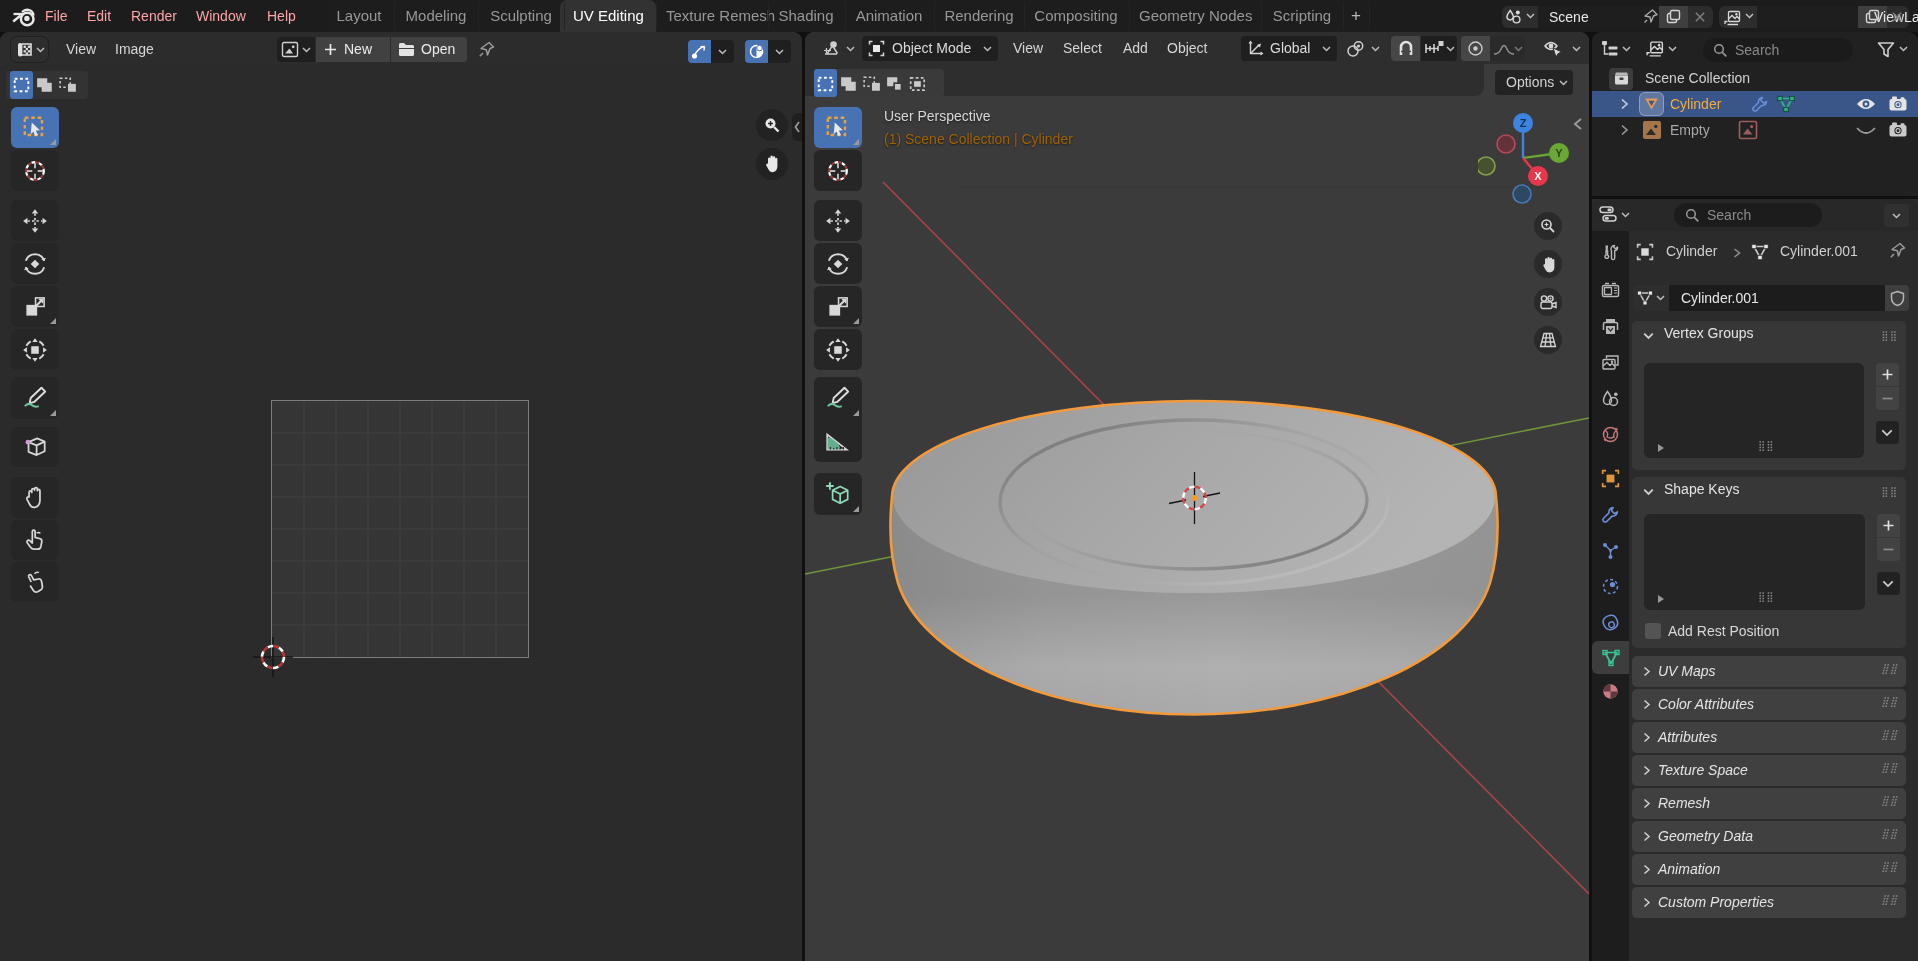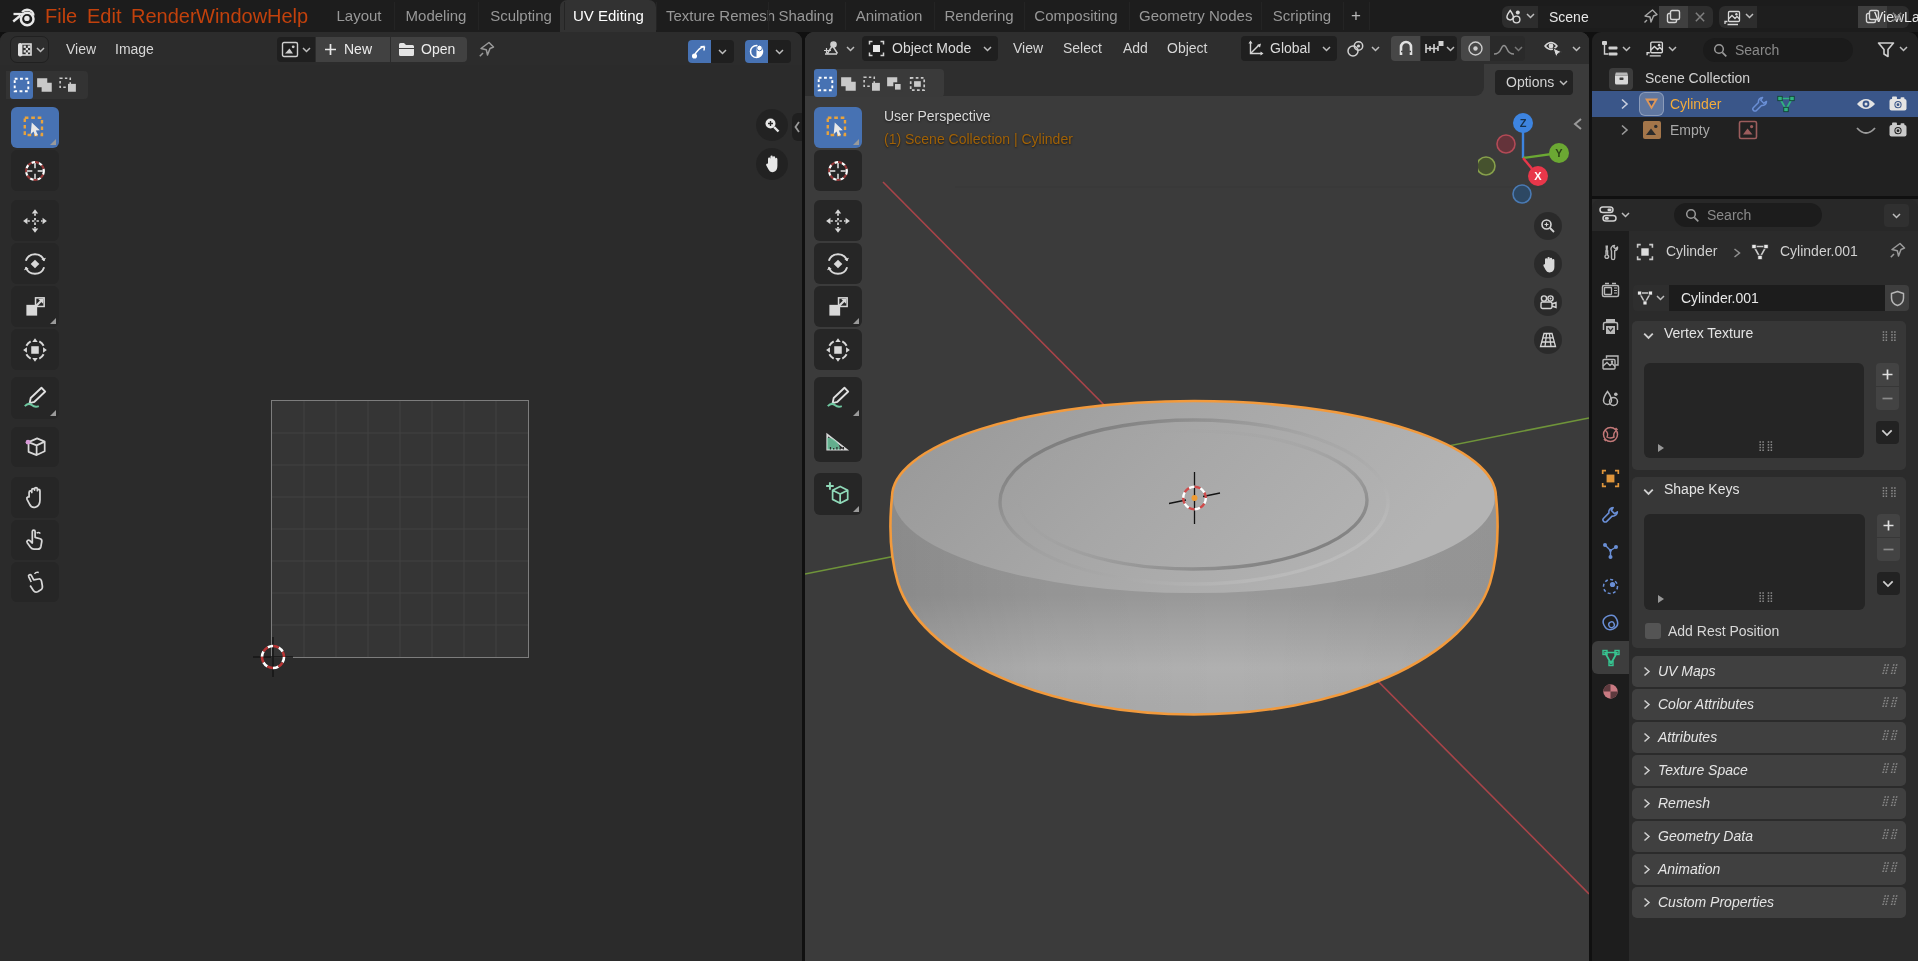--- a/index.html
+++ b/index.html
@@ -2,21 +2,21 @@
 <html><head><meta charset="utf-8">
 <style>
 html,body{margin:0;padding:0;background:#101010;}
 #app{position:relative;width:1918px;height:961px;overflow:hidden;background:#101010;
   font-family:"Liberation Sans",sans-serif;-webkit-font-smoothing:antialiased;}
 .abs{position:absolute;}
 .tx{position:absolute;white-space:nowrap;}
 svg{display:block}
 
 #topbar{left:0;top:0;width:1918px;height:32px;background:#1c1c1c;}
-.menu{color:#c2410c;font-size:20px;line-height:32px;}
+.menu{color:#fca5a5;font-size:14px;line-height:32px;}
 .wtab{color:#989898;font-size:15px;line-height:32px;text-align:center;}
 .wtab-sep{top:2px;width:1px;height:28px;background:#242424;}
 
 .tbtn{position:absolute;width:48px;background:#262626;display:flex;align-items:center;justify-content:center;}
 .tbtn.blue{background:#4772b3;}
 .corner{position:absolute;right:3px;bottom:3px;width:0;height:0;border-left:6px solid transparent;border-bottom:6px solid #9a9a9a;}
 
 .panel{position:absolute;left:1632px;width:274px;background:#373737;border-radius:5px;}
 .ptitle{position:absolute;left:32px;top:0;font-size:14px;color:#e4e4e4;}
 .grip{position:absolute;right:8px;color:#8a8a8a;font-size:10px;letter-spacing:1px;}
@@ -813,21 +813,21 @@
 <div class="tx" style="left:1681px;top:285px;color:#e8e8e8;font-size:14px;line-height:26px">Cylinder.001</div>
 <div class="abs" style="left:1885px;top:285px;width:24px;height:26px;background:#3e3e3e;border-radius:0 4px 4px 0;"></div>
 <svg class="abs" style="left:1890px;top:290px" width="15" height="17" viewBox="0 0 15 17">
       <path d="M7.5 1.5 L13.5 3.5 V8 Q13.5 13.5 7.5 15.5 Q1.5 13.5 1.5 8 V3.5 Z" fill="none" stroke="#b5b5b5" stroke-width="1.5" stroke-linejoin="round"></path>
     </svg>
 
 <div class="panel" style="top:321px;height:149px;">
   <svg class="abs" style="left:11px;top:11px" width="11" height="8" viewBox="0 0 9 6">
         <path d="M1 1 L4.5 4.5 L8 1" stroke="#d0d0d0" stroke-width="1.5" fill="none"></path>
       </svg>
-  <div class="ptitle" style="top:4px">Vertex Texture</div>
+  <div class="ptitle" style="top:4px">Vertex Groups</div>
   <div class="grip" style="top:9px">⣿⣿</div>
   <div class="abs" style="left:12px;top:42px;width:220px;height:95px;background:#252525;border-radius:6px;"></div>
   <svg class="abs" style="left:24px;top:122px" width="10" height="10" viewBox="0 0 10 10">
         <path d="M2 1 L8 5 L2 9 Z" fill="#979797"></path>
       </svg>
   <div class="grip" style="left:126px;top:119px;right:auto">⣿⣿</div>
   <div class="abs" style="left:244px;top:42px;width:23px;height:23px;background:#434343;border-radius:4px 4px 0 0;"></div>
   <svg class="abs" style="left:249px;top:47px" width="13" height="13" viewBox="0 0 13 13">
         <path d="M6.5 1.5 V11.5 M1.5 6.5 H11.5" stroke="#e0e0e0" stroke-width="1.7"></path>
       </svg>

